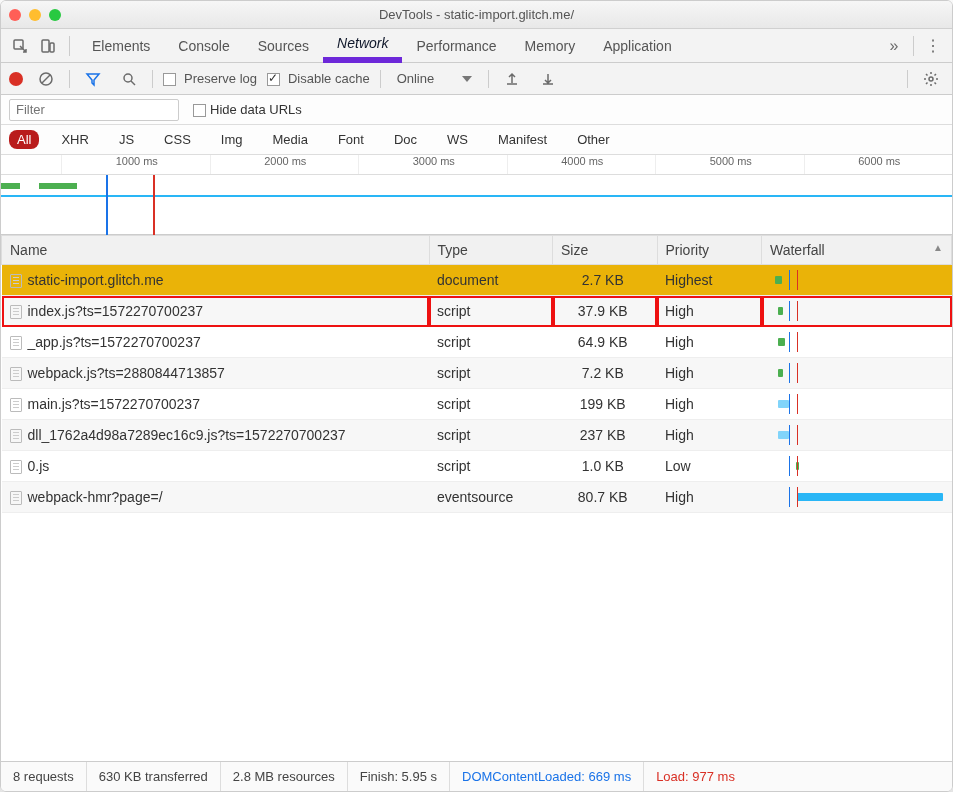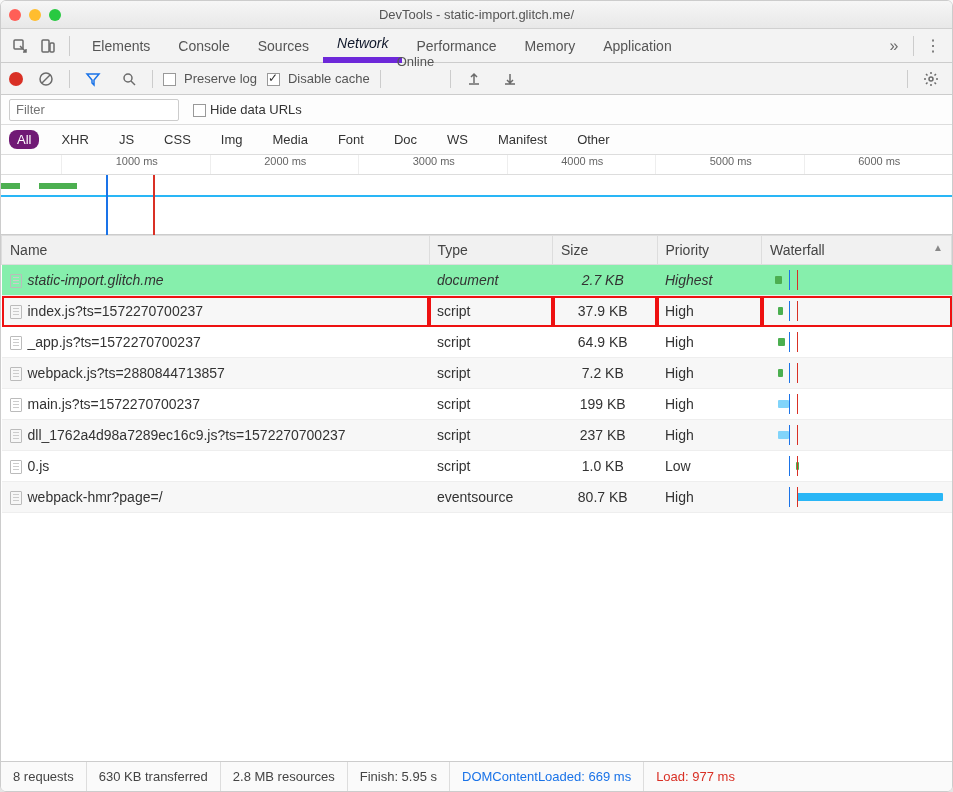--- a/index.html
+++ b/index.html
@@ -58,55 +58,55 @@
   .toolbar {
     height: 32px; background:#f3f3f3; border-bottom:1px solid #ccc;
     display:flex; align-items:center; padding:0 8px; gap:10px; color:#555;
   }
   .dot-red { width:14px;height:14px;border-radius:50%;background:#d93025; }
   .filter-ico { color:#1a73e8; }
   .chk { width:13px;height:13px;border:1px solid #999;display:inline-block;vertical-align:middle;margin-right:4px;background:#fff; position:relative;}
   .chk.checked::after{content:"✓";position:absolute;top:-3px;left:0;font-size:12px;color:#333;}
   .toolbar .grp { display:flex;align-items:flex-end;gap:4px;}
   .sep{width:1px;height:18px;background:#ccc;}
-  .online-sel { display:flex;align-items:center;gap:28px; padding:0 6px;flex-direction:column;}
+  .online-sel { display:flex;align-items:center;gap:28px; padding:0 6px;}
   .tri-down{width:0;height:0;border-left:5px solid transparent;border-right:5px solid transparent;border-top:6px solid #777;}
   .right { margin-left:auto; }
   
   .filterrow {
     height:30px;background:#fdfdfd;border-bottom:1px solid #ddd;display:flex;align-items:center;
     padding:0 8px; gap:14px;
   }
   .filter-input {
     width:170px;height:22px;border:1px solid #ccc;border-radius:2px;padding:0 6px;
     font-size:13px;color:#333;background:#fff;
   }
   
   .typerow {
     height:30px;display:flex;align-items:center;gap:14px;padding:0 8px;border-bottom:1px solid #ddd;
     font-size:13px;color:#333;background:#fdfdfd;
   }
   .chip { padding:2px 8px;border-radius:8px;cursor:pointer;}
-  .chip.active{background:#701a75;color:#fff;}
+  .chip.active{background:#b91c1c;color:#fff;}
   
   .timeline { height:80px;border-bottom:1px solid #ccc;position:relative;background:#fff;}
   .tl-ruler{height:20px;border-bottom:1px solid #ddd;display:flex;font-size:11px;color:#666;}
   .tl-tick{flex:1;border-left:1px solid #eee;padding-left:2px;text-align:center;}
   .tl-body{position:relative;height:60px;}
   .tl-line-blue{position:absolute;top:20px;left:0;right:0;height:2px;background:#29b6f6;}
   .tl-seg{position:absolute;top:8px;height:6px;background:#4caf50;}
   .tl-vline{position:absolute;top:0;bottom:0;width:2px;}
   
   .table-wrap{flex:1;overflow:auto;position:relative;}
   table{width:100%;border-collapse:collapse;font-size:14px;}
   th{background:#f1f1f1;text-align:left;font-weight:400;color:#444;padding:6px 8px;border:1px solid #ddd;position:sticky;top:0;}
   th .sort{float:right;color:#888;font-size:10px;}
   td{padding:5px 8px;border-bottom:1px solid #eee;color:#333;}
   tr:nth-child(even) td{background:#f7f7f7;}
-  tr.sel td{background:#86efac;font-style:italic;}
+  tr.sel td{background:#eab308;}
   tr.hl td{outline:2px solid #e11;outline-offset:-2px;}
   .file-ico{display:inline-block;width:12px;height:14px;border:1px solid #bbb;border-radius:1px;margin-right:6px;vertical-align:middle;position:relative;}
   .file-ico::after{content:"";position:absolute;top:2px;left:2px;right:2px;height:1px;background:#ccc;box-shadow:0 3px 0 #ccc,0 6px 0 #ccc;}
   td.size{text-align:center;padding-right:12px;}
   .wf-cell{position:relative;height:20px;}
   .wf-bar{position:absolute;top:6px;height:8px;border-radius:1px;}
   .wf-vlines{position:absolute;top:0;bottom:0;}
   .wf-vlines span{position:absolute;top:0;bottom:0;width:1px;}
   
   .status{height:30px;border-top:1px solid #ccc;background:#fafafa;display:flex;align-items:center;font-size:13px;color:#444;}

